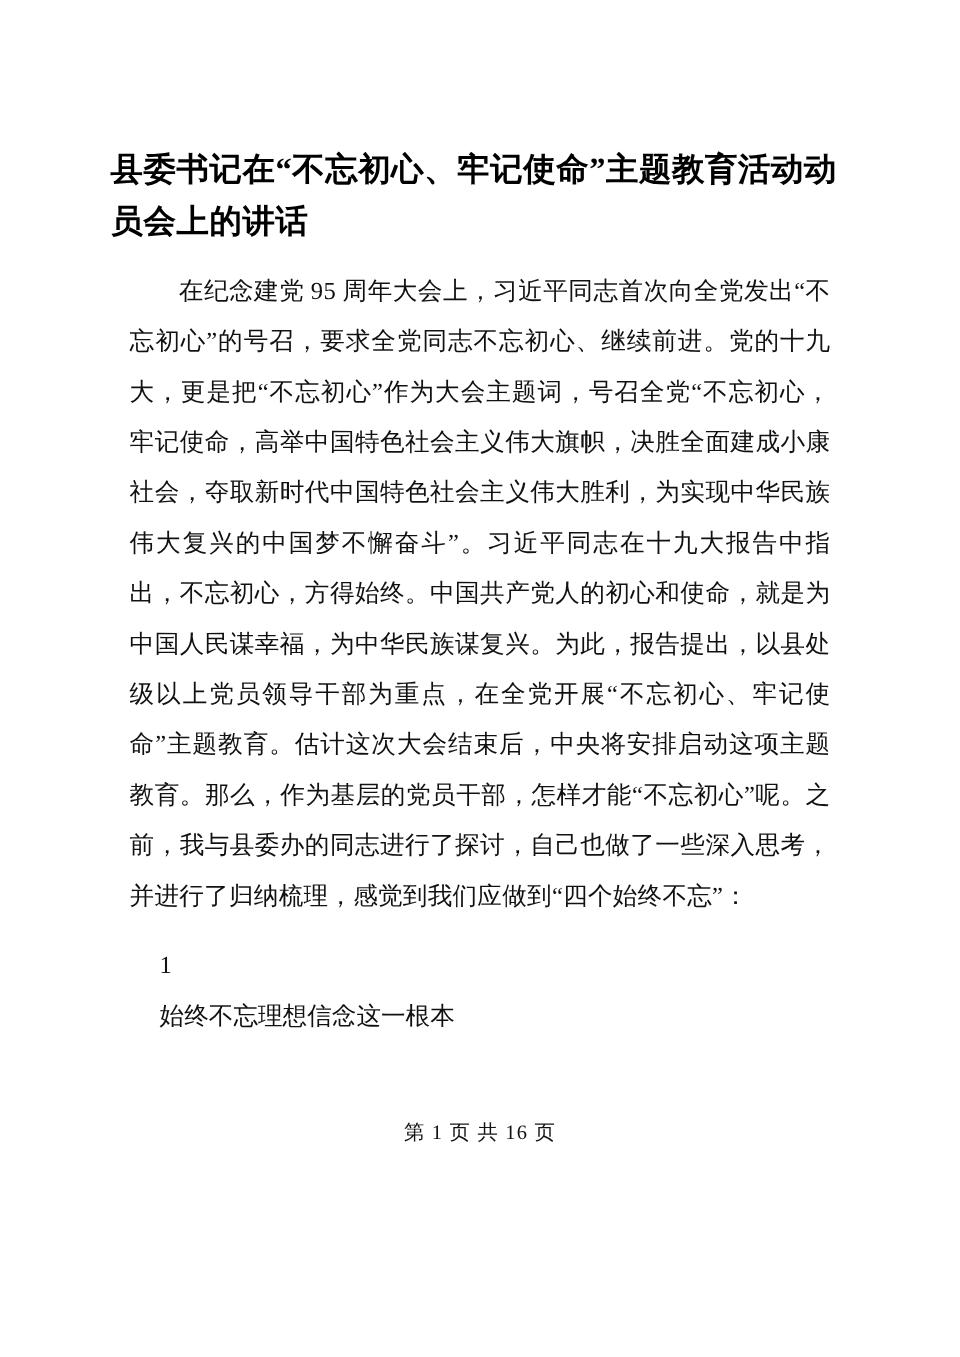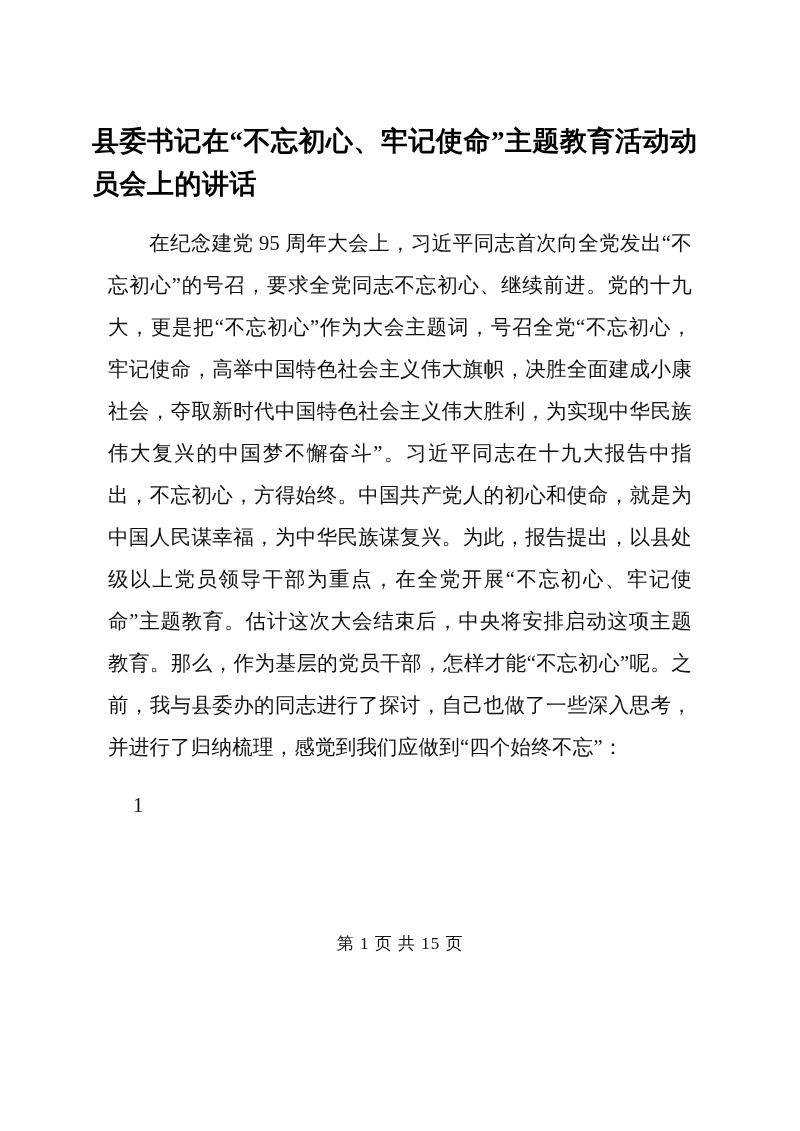--- a/index.html
+++ b/index.html
@@ -67,19 +67,20 @@
 <body>
 
 <div class="page">
 
   <h1 class="doc-title">县委书记在“不忘初心、牢记使命”主题教育活动动员会上的讲话</h1>
 
   <p class="para">在纪念建党 95 周年大会上，习近平同志首次向全党发出“不忘初心”的号召，要求全党同志不忘初心、继续前进。党的十九大，更是把“不忘初心”作为大会主题词，号召全党“不忘初心，牢记使命，高举中国特色社会主义伟大旗帜，决胜全面建成小康社会，夺取新时代中国特色社会主义伟大胜利，为实现中华民族伟大复兴的中国梦不懈奋斗”。习近平同志在十九大报告中指出，不忘初心，方得始终。中国共产党人的初心和使命，就是为中国人民谋幸福，为中华民族谋复兴。为此，报告提出，以县处级以上党员领导干部为重点，在全党开展“不忘初心、牢记使命”主题教育。估计这次大会结束后，中央将安排启动这项主题教育。那么，作为基层的党员干部，怎样才能“不忘初心”呢。之前，我与县委办的同志进行了探讨，自己也做了一些深入思考，并进行了归纳梳理，感觉到我们应做到“四个始终不忘”：</p>
 
   <p class="num-line">1</p>
 
+  <p class="num-line">始终不忘理想信念这一根本</p>
 
 
   <div class="footer">
-    <span class="footer-inner">第 1 页  共 15 页</span>
+    <span class="footer-inner">第 1 页  共 16 页</span>
   </div>
 
 </div>
 
 </body></html>

